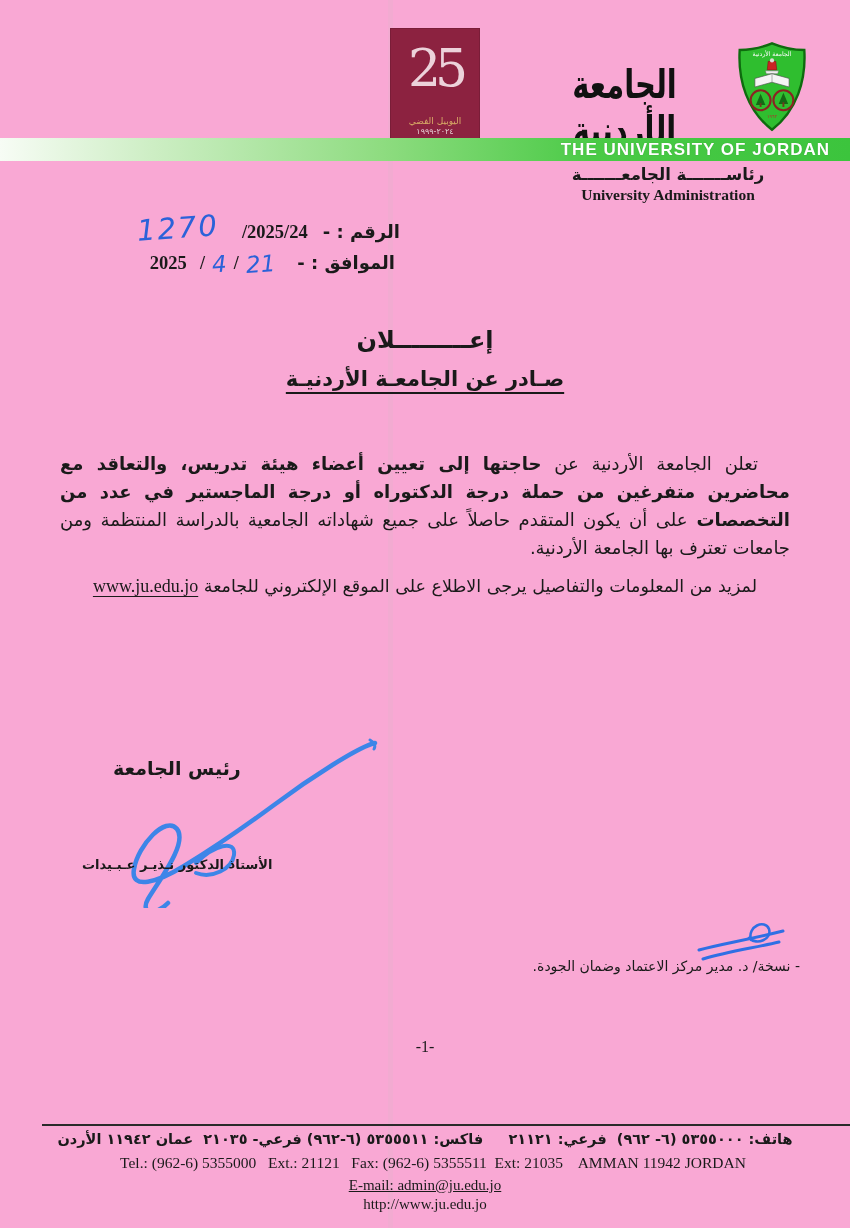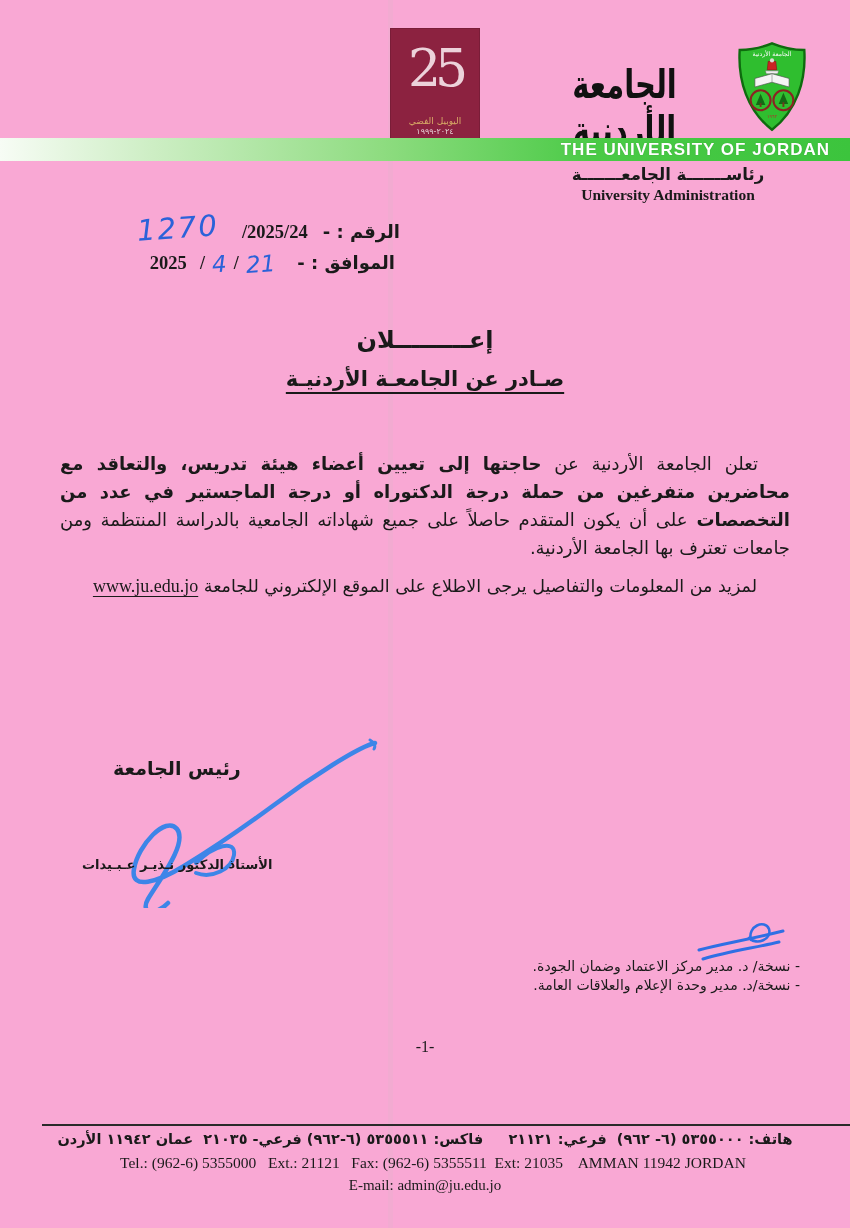--- a/index.html
+++ b/index.html
@@ -85,21 +85,21 @@
   .small-sig{position:absolute;top:918px;left:693px;width:100px;height:48px;}
   .copies{
     position:absolute;top:957px;right:50px;direction:rtl;text-align:right;
     font-size:14px;line-height:18.5px;
   }
   .page-num{position:absolute;top:1038px;left:0;width:850px;text-align:center;font-size:16px;font-family:"Liberation Serif",serif;}
   
   .footer-rule{position:absolute;top:1124px;left:42px;right:0;border-top:2px solid #2a2a2a;}
   .footer-ar{position:absolute;top:1131px;left:0;width:850px;text-align:center;direction:rtl;font-size:14.5px;white-space:pre-wrap;font-weight:bold;}
   .footer-en{position:absolute;top:1154px;left:0;width:850px;text-align:center;font-family:"Liberation Serif",serif;font-size:15.5px;white-space:pre-wrap;padding-left:8px;}
-  .footer-email{position:absolute;top:1177px;left:0;width:850px;text-align:center;font-family:"Liberation Serif",serif;font-size:15px;}
+  .footer-email{position:absolute;top:1177px;left:0;width:850px;text-align:center;font-family:"Liberation Serif",serif;font-size:15px;text-decoration:underline;}
   .footer-web{position:absolute;top:1196px;left:0;width:850px;text-align:center;font-family:"Liberation Serif",serif;font-size:15px;}
   .scan-fold{position:absolute;top:0;left:388px;width:5px;height:100%;background:rgba(190,205,190,0.10);}
 </style>
 </head>
 <body>
 
 <div id="page">
 
   <div class="scan-fold"></div>
 
@@ -173,23 +173,23 @@
   <div class="sig-name">الأستاذ الدكتور نـذيـر عـبـيدات</div>
 
   <svg class="small-sig" viewBox="0 0 100 48">
     <path d="M6 32 C 28 26, 54 22, 90 13" fill="none" stroke="#2F6FE4" stroke-width="3" stroke-linecap="round"></path>
     <path d="M10 41 C 34 34, 60 30, 86 24" fill="none" stroke="#2F6FE4" stroke-width="3" stroke-linecap="round"></path>
     <path d="M58 22 C 54 8, 72 1, 76 11 C 79 21, 64 28, 56 20" fill="none" stroke="#2F6FE4" stroke-width="2.6" stroke-linecap="round"></path>
   </svg>
 
   <div class="copies">
     <div>- نسخة/ د. مدير مركز الاعتماد وضمان الجودة.</div>
-    <div>- نسخة/د. مدير وحدة الإعلام والعلاقات العامة.</div>
   </div>
 
   <div class="page-num">-1-</div>
 
   <div class="footer-rule"></div>
   <div class="footer-ar">هاتف: ٥٣٥٥٠٠٠ (٦- ٩٦٢)  فرعي: ٢١١٢١     فاكس: ٥٣٥٥٥١١ (٦-٩٦٢) فرعي- ٢١٠٣٥  عمان ١١٩٤٢ الأردن</div>
   <div class="footer-en">Tel.: (962-6) 5355000   Ext.: 21121   Fax: (962-6) 5355511  Ext: 21035    AMMAN 11942 JORDAN</div>
   <div class="footer-email">E-mail: admin@ju.edu.jo</div>
+  <div class="footer-web">http://www.ju.edu.jo</div>
 
 </div>
 
 </body></html>

